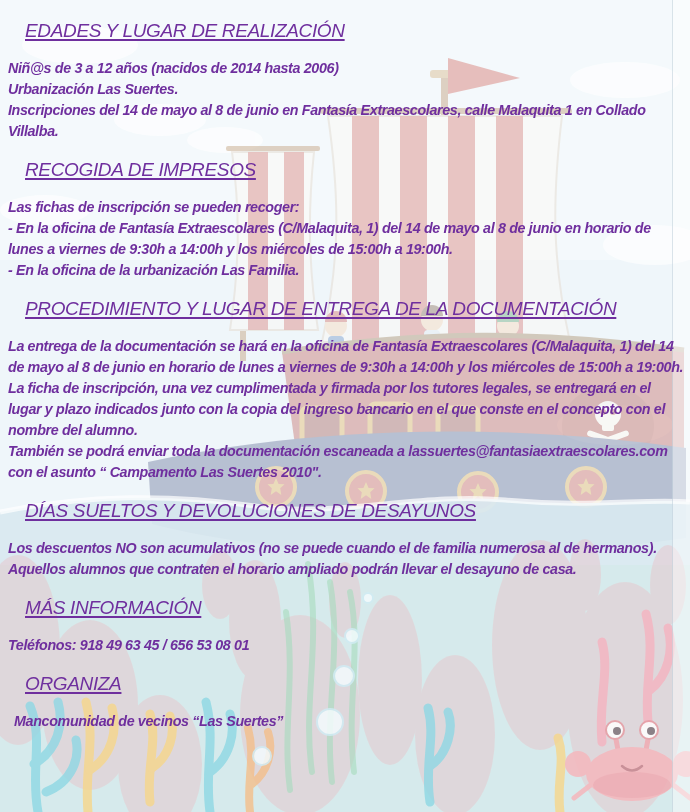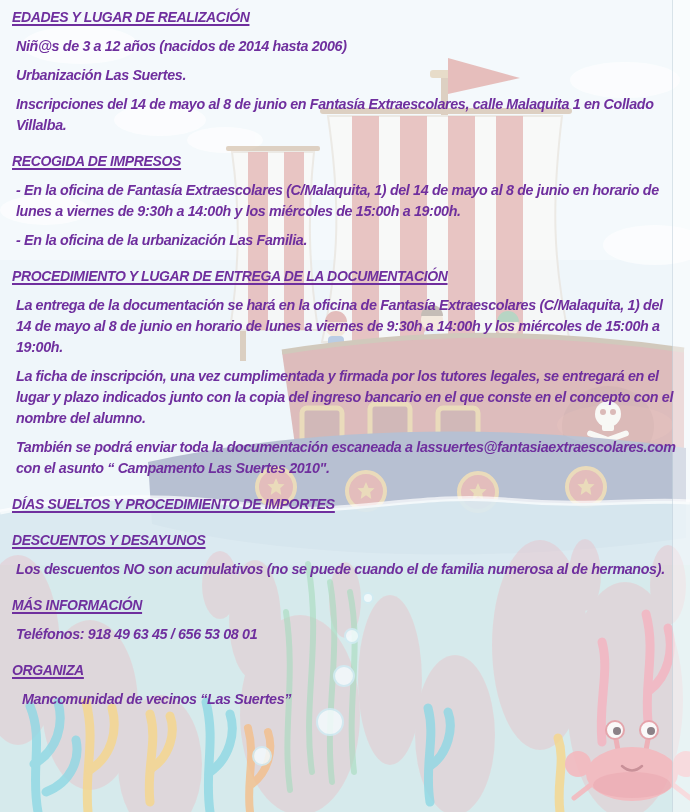--- a/index.html
+++ b/index.html
@@ -32,25 +32,25 @@
   }
   .content {
     position:absolute; left:0; top:0; width:690px; height:812px;
     box-sizing:border-box; padding:3px 5px 0 8px;
     color:var(--text);
     font-weight:700; font-style:italic;
     font-size:14.3px; line-height:21px; letter-spacing:-0.35px;
   }
   .content section { margin:0 0 15px 0; }
   .content h2 {
-    margin:4px; font-size:14px; font-weight:700; font-style:italic;
+    margin:17px; font-size:19px; font-weight:400; font-style:italic;
     text-decoration:underline; text-decoration-thickness:1.5px;
     text-underline-offset:2px; text-decoration-skip-ink:none;
   }
-  .content p { margin:8px; }
+  .content p { margin:0; }
   .content p.indent { padding-left:6px; }
 </style>
 </head>
 <body>
 
 <div class="page">
 
   <svg class="bg" viewBox="0 0 690 812" aria-hidden="true">
     <defs>
       <clipPath id="sailClip">
@@ -247,38 +247,39 @@
 
     <section>
       <h2>EDADES Y LUGAR DE REALIZACIÓN</h2>
       <p>Niñ@s de 3 a 12 años (nacidos de 2014 hasta 2006)</p>
       <p>Urbanización Las Suertes.</p>
       <p>Inscripciones del 14 de mayo al 8 de junio en Fantasía Extraescolares, calle Malaquita 1 en Collado Villalba.</p>
     </section>
 
     <section>
       <h2>RECOGIDA DE IMPRESOS</h2>
+      <p>Las fichas de inscripción se pueden recoger:</p>
       <p>- En la oficina de Fantasía Extraescolares (C/Malaquita, 1) del 14 de mayo al 8 de junio en horario de lunes a viernes de 9:30h a 14:00h y los miércoles de 15:00h a 19:00h.</p>
       <p>- En la oficina de la urbanización Las Familia.</p>
     </section>
 
     <section>
       <h2>PROCEDIMIENTO Y LUGAR DE ENTREGA DE LA DOCUMENTACIÓN</h2>
       <p>La entrega de la documentación se hará en la oficina de Fantasía Extraescolares (C/Malaquita, 1) del 14 de mayo al 8 de junio en horario de lunes a viernes de 9:30h a 14:00h y los miércoles de 15:00h a 19:00h.</p>
       <p>La ficha de inscripción, una vez cumplimentada y firmada por los tutores legales, se entregará en el lugar y plazo indicados junto con la copia del ingreso bancario en el que conste en el concepto con el nombre del alumno.</p>
       <p>También se podrá enviar toda la documentación escaneada a lassuertes@fantasiaextraescolares.com con el asunto “ Campamento Las Suertes 2010".</p>
     </section>
 
     <section>
-      <h2>DÍAS SUELTOS Y PROCEDIMIENTO DE IMPORTES</h2>
-    </section>
-
-    <section>
-      <h2>DESCUENTOS Y DESAYUNOS</h2>
+      <h2>DÍAS SUELTOS Y DEVOLUCIONES DE DESAYUNOS</h2>
+    </section>
+
+    <section>
       <p>Los descuentos NO son acumulativos (no se puede cuando el de familia numerosa al de hermanos).</p>
+      <p>Aquellos alumnos que contraten el horario ampliado podrán llevar el desayuno de casa.</p>
     </section>
 
     <section>
       <h2>MÁS INFORMACIÓN</h2>
       <p>Teléfonos: 918 49 63 45 / 656 53 08 01</p>
     </section>
 
     <section>
       <h2>ORGANIZA</h2>
       <p class="indent">Mancomunidad de vecinos “Las Suertes”</p>

